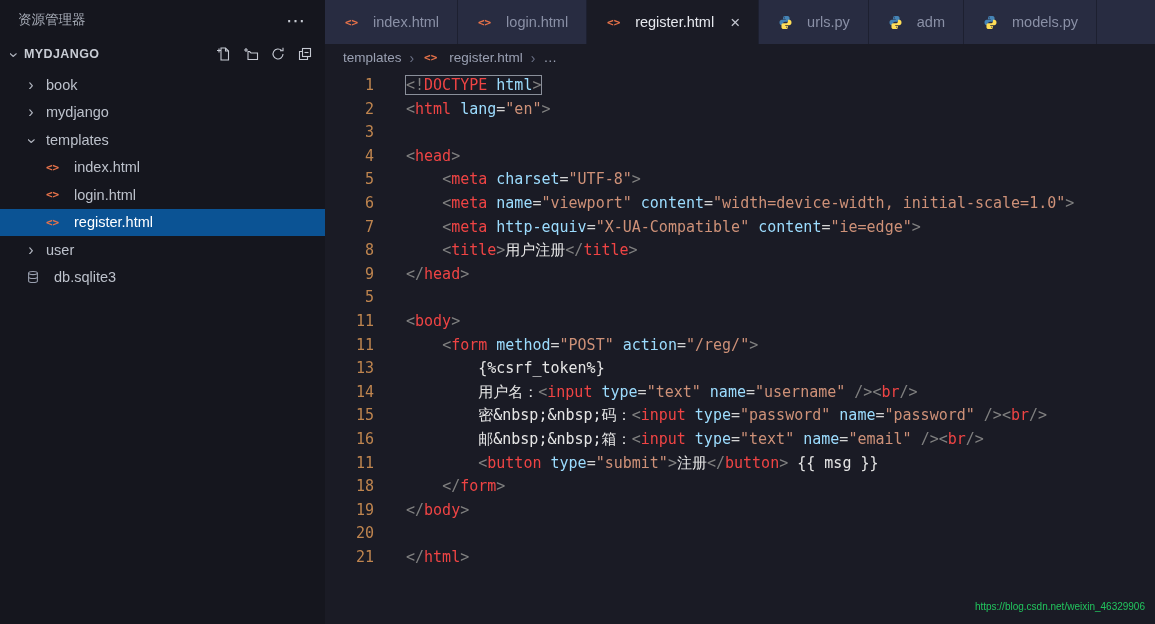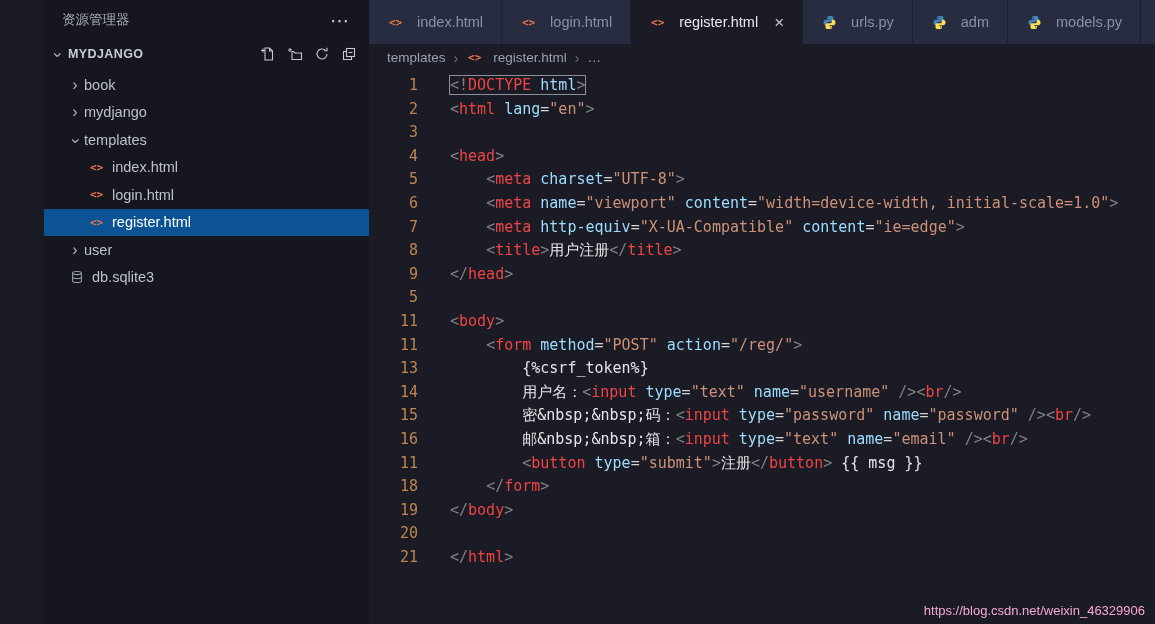--- a/index.html
+++ b/index.html
@@ -2,36 +2,36 @@
 <html><head>
 <meta charset="utf-8">
 <style>
   * { box-sizing: border-box; margin: 0; padding: 0; }
   html, body { width: 1155px; height: 624px; overflow: hidden; }
   body {
     background: #1a1b25;
     font-family: "Liberation Sans", sans-serif;
     -webkit-font-smoothing: antialiased;
   }
-  .app { display: flex; width: 100%; height: 100%; padding-left: 44px; }
+  .app { display: flex; width: 100%; height: 100%; }
 
   
   .sidebar { width: 325px; min-width: 325px; background: #15161e; color: #b9bec9; display: flex; flex-direction: column; }
   .sb-header { height: 40px; display: flex; align-items: center; justify-content: space-between; padding: 0 18px 0 18px; font-size: 13.5px; color: #a9aeb9; }
   .more { font-size: 19px; color: #c6cad2; cursor: pointer; letter-spacing: 2px; line-height: 1; }
   .project-row { height: 28px; display: flex; align-items: center; padding: 0 12px 0 6px; cursor: pointer; }
   .project-name { font-weight: 700; font-size: 12.5px; letter-spacing: .4px; color: #c8ccd4; flex: 1; margin-left: 4px; }
   .actions { display: flex; gap: 11px; align-items: center; }
   .actions svg { cursor: pointer; display: block; }
   .chev { display: inline-block; width: 14px; text-align: center; color: #b0b4be; font-size: 16px; line-height: 1; transform-origin: 50% 55%; }
   .chev.down { transform: rotate(90deg); }
   .tree { padding-top: 3px; }
   .tree-row { height: 27.5px; display: flex; align-items: center; font-size: 14.5px; cursor: pointer; color: #bcc1cb; white-space: nowrap; }
   .tree-row.selected { background: #0b5394; color: #ffffff; }
-  .tree-label { margin-left: 2px; }
+  .tree-label { margin-left: 8px; }
   .fic { width: 17px; display: inline-flex; justify-content: center; align-items: center; margin-right: 5px; flex: none; }
   .html-fic { color: #e8734a; font-weight: 700; font-size: 11px; font-family: "DejaVu Sans Mono", "Liberation Mono", monospace; }
 
   
   .editor-col { flex: 1; display: flex; flex-direction: column; position: relative; min-width: 0; }
   .tabbar { height: 44px; background: #282c41; display: flex; overflow: hidden; flex: none; }
   .tab { display: flex; align-items: center; gap: 8px; padding: 0 18px; font-size: 14.5px; color: #8a90a6; border-right: 1px solid #1d2030; cursor: pointer; white-space: nowrap; flex: none; }
   .tab.active { background: #1a1b25; color: #e6e8ee; }
   .tab-close { margin-left: 8px; font-size: 17px; color: #c3c6d0; line-height: 1; cursor: pointer; }
   .breadcrumb { height: 27px; display: flex; align-items: center; gap: 8px; padding: 0 18px; font-size: 13.5px; color: #9aa0b2; flex: none; }
@@ -45,21 +45,21 @@
   .code { white-space: pre; padding-left: 15px; color: #d4d4d4; flex: 1; overflow: hidden; }
   .cl { height: 23.6px; }
   .boxed { outline: 1px solid #8a8f9a; }
   .tk-p { color: #808080; }
   .tk-t { color: #ef4444; }
   .tk-a { color: #9cdcfe; }
   .tk-o { color: #d4d4d4; }
   .tk-s { color: #ce9178; }
   .tk-x { color: #e5e5e5; }
 
-  .watermark { position: absolute; right: 10px; bottom: 6px; font-size: 13px; color: #f9a8d4; }
+  .watermark { position: absolute; right: 10px; bottom: 12px; font-size: 10px; color: #22c55e; }
 </style>
 </head>
 <body>
 
 <div class="app">
 
   <aside class="sidebar">
     <div class="sb-header">
       <span>资源管理器</span>
       <span class="more">⋯</span>

